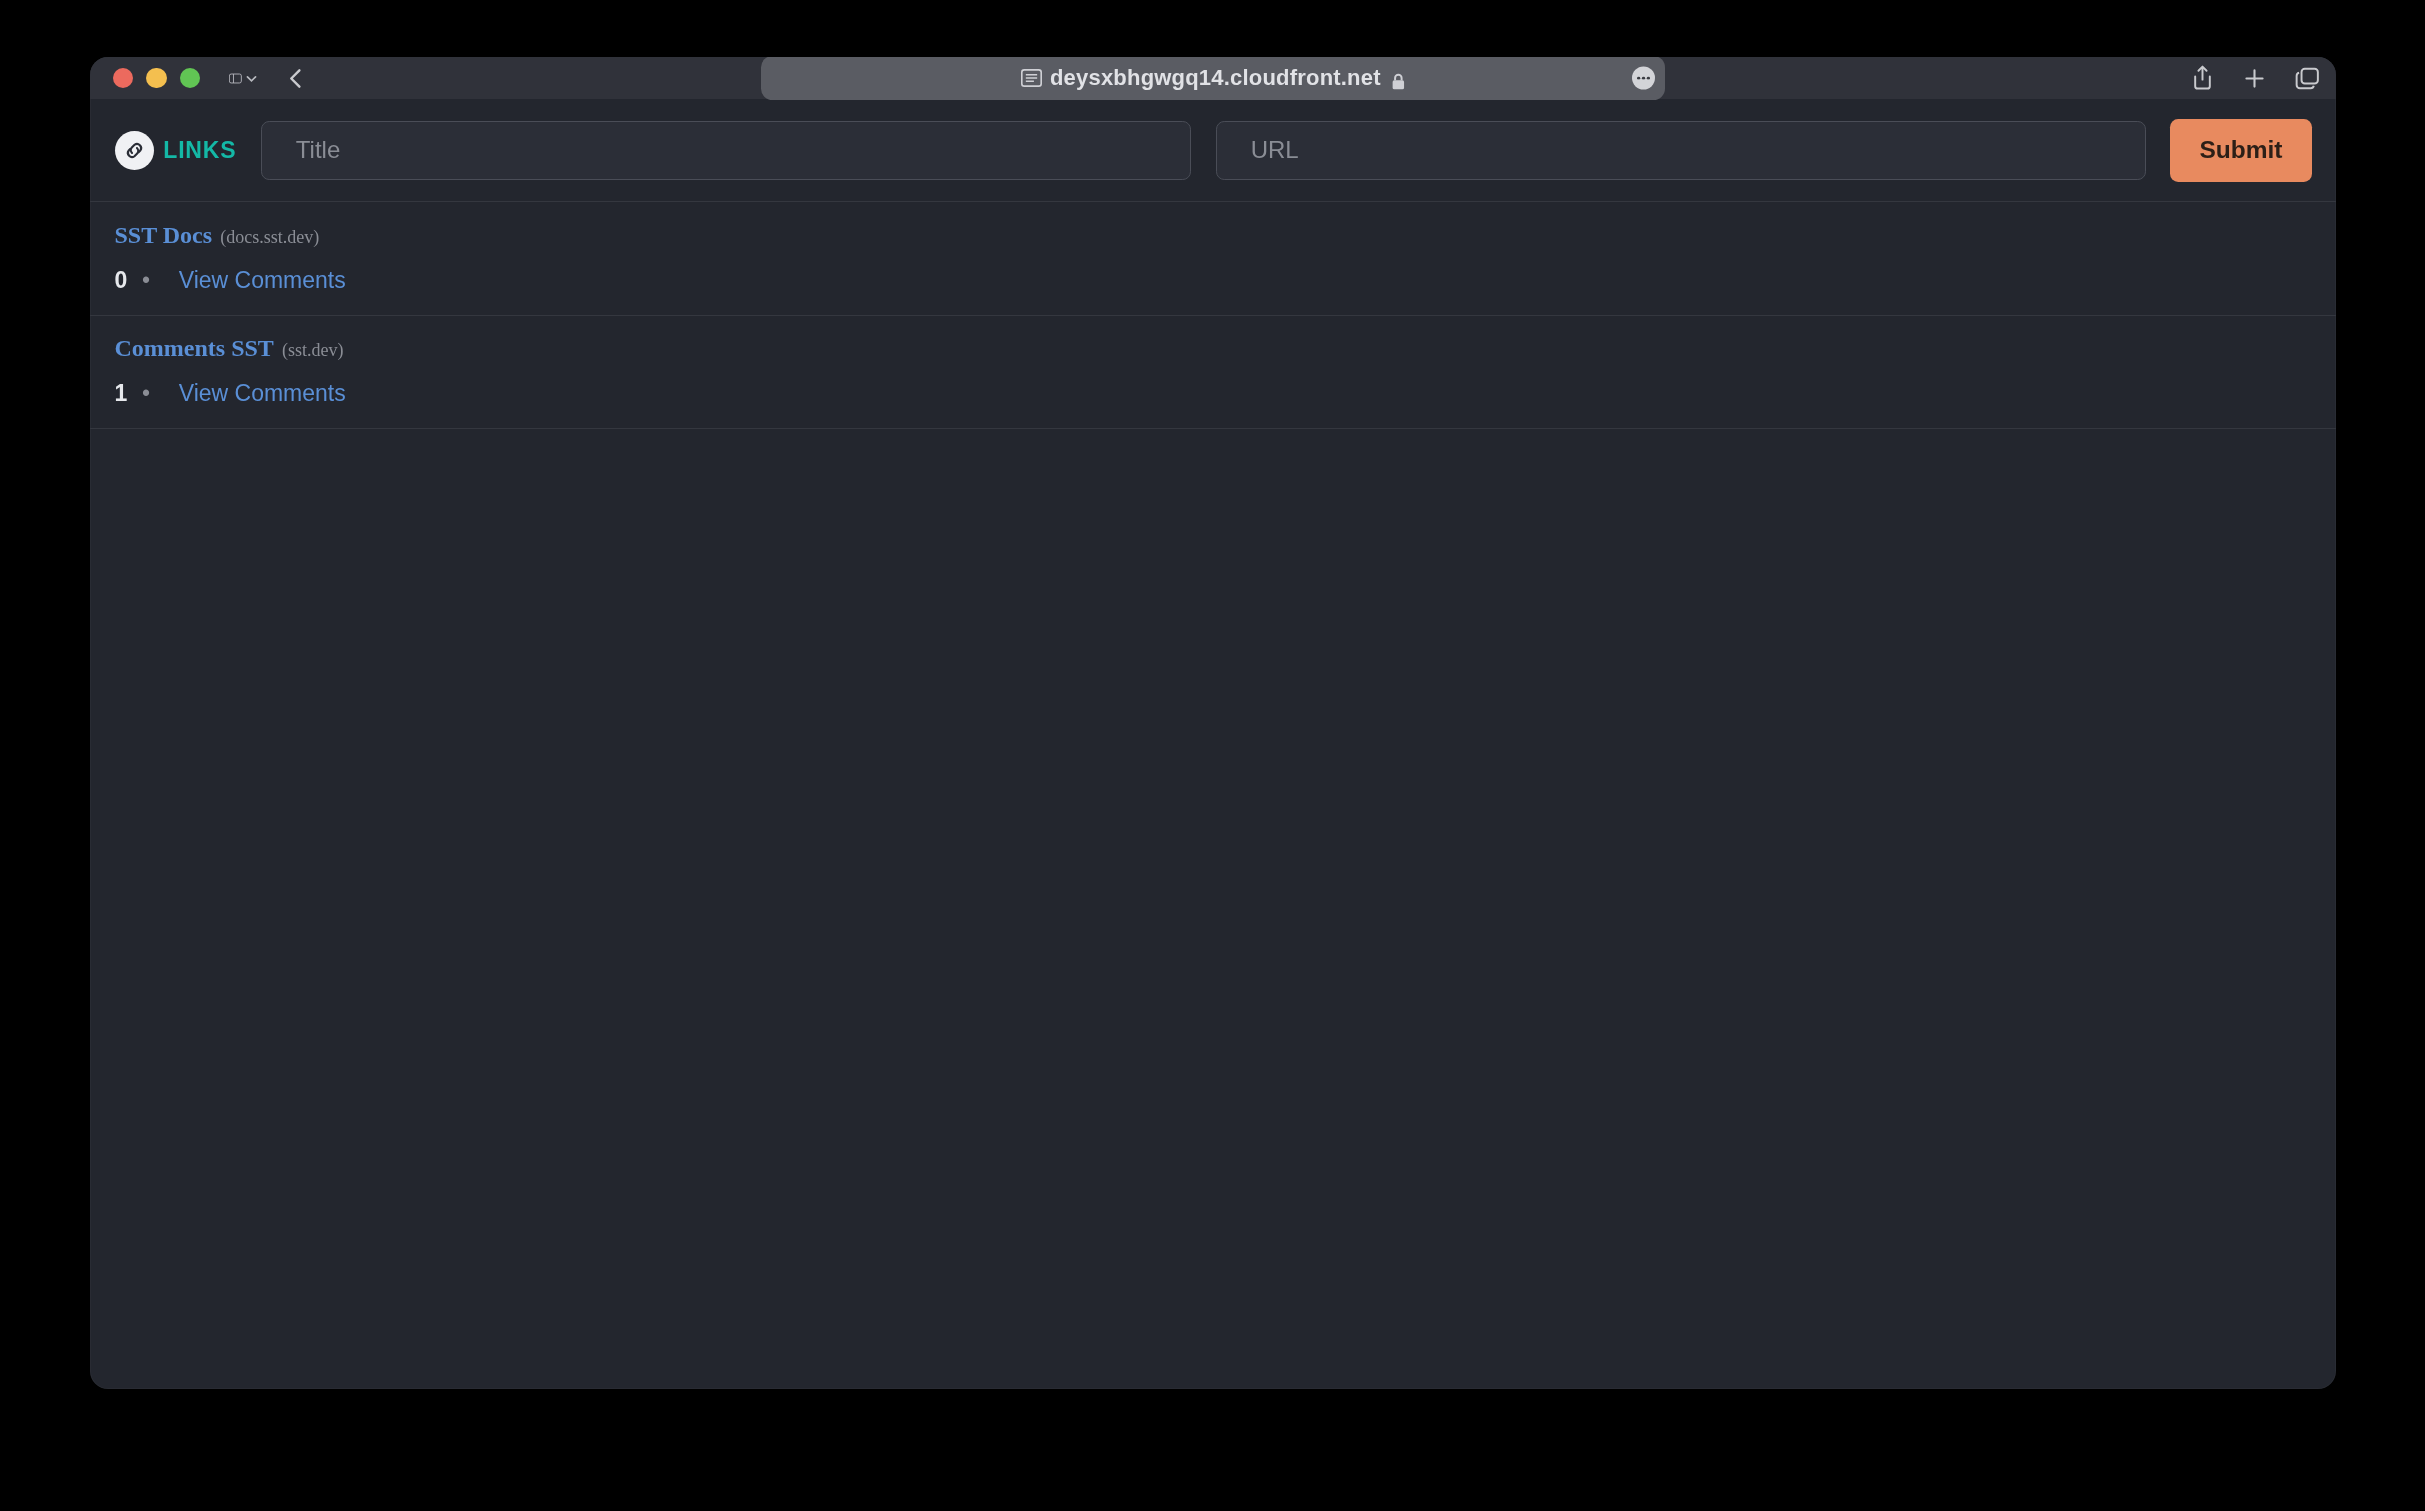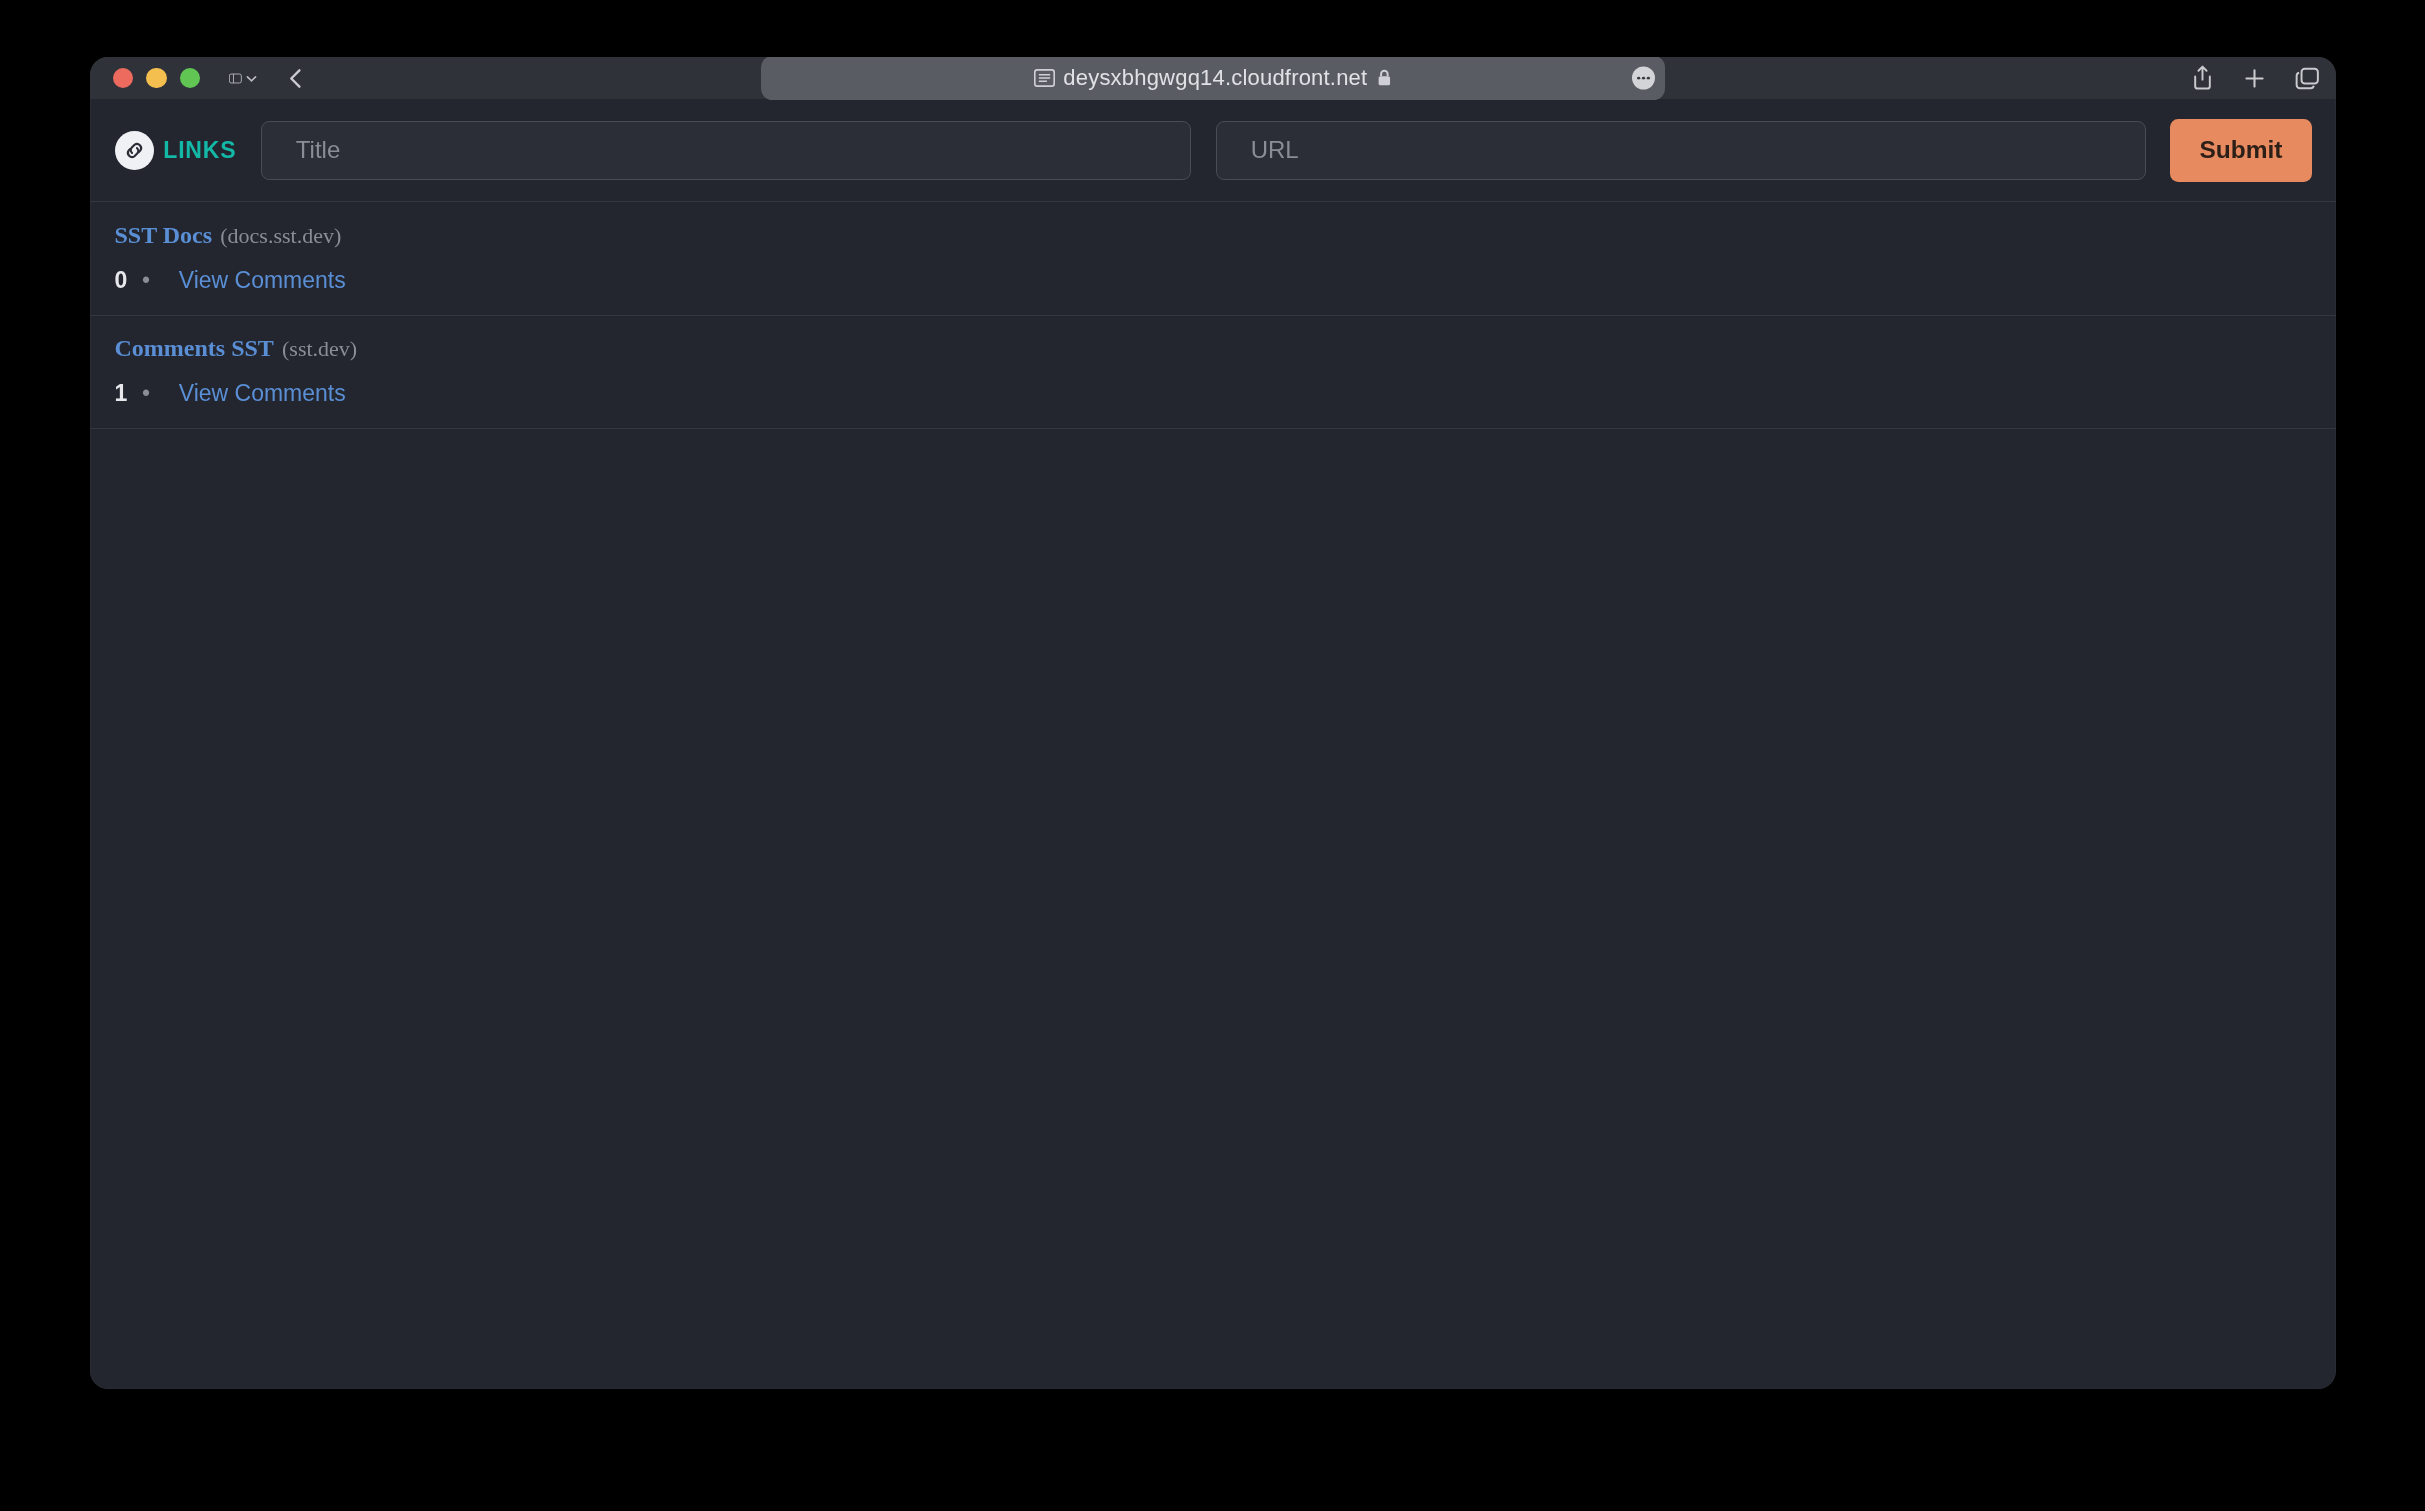--- a/index.html
+++ b/index.html
@@ -61,21 +61,21 @@
     height: 44px;
     width: 904px;
     background: var(--bg-address);
     border-radius: 11.4px;
     display:flex; align-items:center; justify-content:center;
     gap: 8.2px;
     color: #e1e2e6;
     font-size: 22px;
     letter-spacing: 0.2px;
   }
-  .address-bar .addr-text { display:flex; align-items:center; gap:9.8px; }
+  .address-bar .addr-text { display:flex; align-items:flex-end; gap:9.8px;font-weight:bold; }
   .reader-icon, .lock-icon { display:flex; align-items:center; }
   .more-btn {
     position:absolute; right:9.8px; top:50%; transform:translateY(-50%);
     width:23px; height:23px; border-radius:50%;
     background:#d3d4d8; display:flex; align-items:center; justify-content:center;
     color:#3a3c42; font-size:14.7px; font-weight:700;
   }
   .chrome-right { margin-left:auto; display:flex; gap:23px; align-items:center; }
 
   
@@ -125,21 +125,21 @@
   }
   .post-title-row { display:flex; align-items:baseline; gap:8.2px; }
   .post-title {
     font-family: Georgia, "Times New Roman", serif;
     font-size:24px; font-weight:700;
     color: var(--link-blue);
     text-decoration:none;
   }
   .post-domain {
     font-family: Georgia, "Times New Roman", serif;
-    font-size:22px;
+    font-size:18px;
     color: var(--text-muted);
   }
   .post-meta {
     margin-top:18px;
     display:flex; align-items:center; gap:14.7px;
     font-size:23px;
   }
   .post-count { font-weight:700; color: var(--text-main); }
   .post-dot { color: var(--text-muted); }
   .post-comments { color: var(--link-blue); text-decoration:none;margin-left:14px; }

